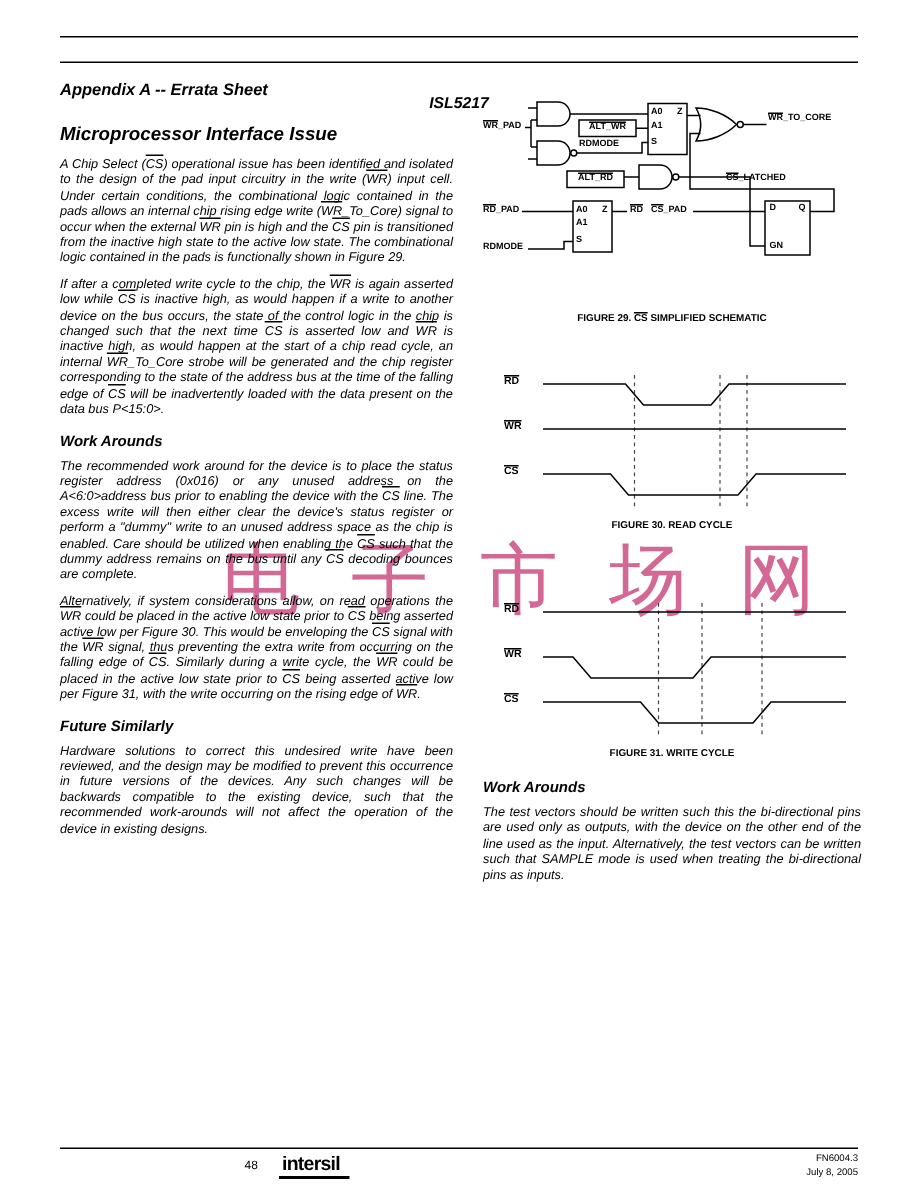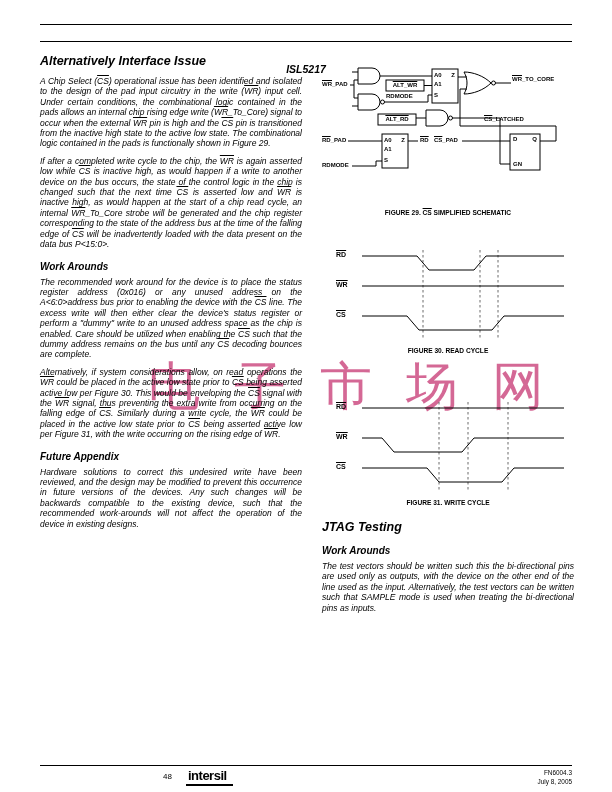--- a/index.html
+++ b/index.html
@@ -39,27 +39,28 @@
 
 <div class="page">
 
   <div class="hrule" style="top:24px"></div>
   <div class="header-title">ISL5217</div>
   <div class="hrule" style="top:41px"></div>
 
   <div class="watermark">电子市场网</div>
 
   <div class="col-left">
-    <h1 class="h-section">Alternatively Interface Issue</h1>
+    <h2 class="h-appendix">Appendix A -- Errata Sheet</h2>
+    <h1 class="h-section">Microprocessor Interface Issue</h1>
     <p class="body"><span>A Chip Select (</span><span class="ov">CS</span><span>) operational issue has been identified and isolated to the design of the pad input circuitry in the write (</span><span class="ov">WR</span><span>) input cell. Under certain conditions, the combinational logic contained in the pads allows an internal chip rising edge write (</span><span class="ov">WR</span><span>_To_Core) signal to occur when the external </span><span class="ov">WR</span><span> pin is high and the </span><span class="ov">CS</span><span> pin is transitioned from the inactive high state to the active low state. The combinational logic contained in the pads is functionally shown in Figure 29.</span></p>
     <p class="body"><span>If after a completed write cycle to the chip, the </span><span class="ov">WR</span><span> is again asserted low while </span><span class="ov">CS</span><span> is inactive high, as would happen if a write to another device on the bus occurs, the state of the control logic in the chip is changed such that the next time </span><span class="ov">CS</span><span> is asserted low and </span><span class="ov">WR</span><span> is inactive high, as would happen at the start of a chip read cycle, an internal </span><span class="ov">WR</span><span>_To_Core strobe will be generated and the chip register corresponding to the state of the address bus at the time of the falling edge of </span><span class="ov">CS</span><span> will be inadvertently loaded with the data present on the data bus P&lt;15:0&gt;.</span></p>
     <h3 class="h-sub">Work Arounds</h3>
     <p class="body"><span>The recommended work around for the device is to place the status register address (0x016) or any unused address on the A&lt;6:0&gt;address bus prior to enabling the device with the </span><span class="ov">CS</span><span> line. The excess write will then either clear the device's status register or perform a "dummy" write to an unused address space as the chip is enabled. Care should be utilized when enabling the </span><span class="ov">CS</span><span> such that the dummy address remains on the bus until any </span><span class="ov">CS</span><span> decoding bounces are complete.</span></p>
     <p class="body"><span>Alternatively, if system considerations allow, on read operations the </span><span class="ov">WR</span><span> could be placed in the active low state prior to </span><span class="ov">CS</span><span> being asserted active low per Figure 30. This would be enveloping the </span><span class="ov">CS</span><span> signal with the </span><span class="ov">WR</span><span> signal, thus preventing the extra write from occurring on the falling edge of </span><span class="ov">CS</span><span>. Similarly during a write cycle, the </span><span class="ov">WR</span><span> could be placed in the active low state prior to </span><span class="ov">CS</span><span> being asserted active low per Figure 31, with the write occurring on the rising edge of </span><span class="ov">WR</span><span>.</span></p>
-    <h3 class="h-sub">Future Appendix</h3>
+    <h3 class="h-sub">Future Similarly</h3>
     <p class="body"><span>Hardware solutions to correct this undesired write have been reviewed, and the design may be modified to prevent this occurrence in future versions of the devices. Any such changes will be backwards compatible to the existing device, such that the recommended work-arounds will not affect the operation of the device in existing designs.</span></p>
   </div>
 
   <div class="col-right">
 
     <div class="fig schematic">
       <svg width="252" height="140" viewBox="0 0 252 140">
 
         <rect x="64" y="16" width="38" height="11"></rect>
         <rect x="110" y="5" width="26" height="34"></rect>
@@ -141,21 +142,20 @@
         <path class="dash" d="M117,4 V92"></path>
         <path class="dash" d="M146,4 V92"></path>
         <path class="dash" d="M186,4 V92"></path>
         <path d="M40,10 H242"></path>
         <path d="M40,40 H60 L72,54 H140 L152,40 H242"></path>
         <path d="M40,70 H105 L117,84 H180 L192,70 H242"></path>
       </svg>
     </div>
     <p class="fig-caption cap-gap-c"><span>FIGURE 31.  WRITE CYCLE</span></p>
 
-    <h1 class="h-section" style="margin-top:14px">JTAG Testing</h1>
     <h3 class="h-sub">Work Arounds</h3>
     <p class="body"><span>The test vectors should be written such this the bi-directional pins are used only as outputs, with the device on the other end of the line used as the input. Alternatively, the test vectors can be written such that SAMPLE mode is used when treating the bi-directional pins as inputs.</span></p>
   </div>
 
   <div class="hrule" style="top:765px"></div>
   <div class="footer-pagenum">48</div>
   <div class="footer-logo">intersil</div>
   <div class="footer-right">
     <div>FN6004.3</div>
     <div>July 8, 2005</div>

